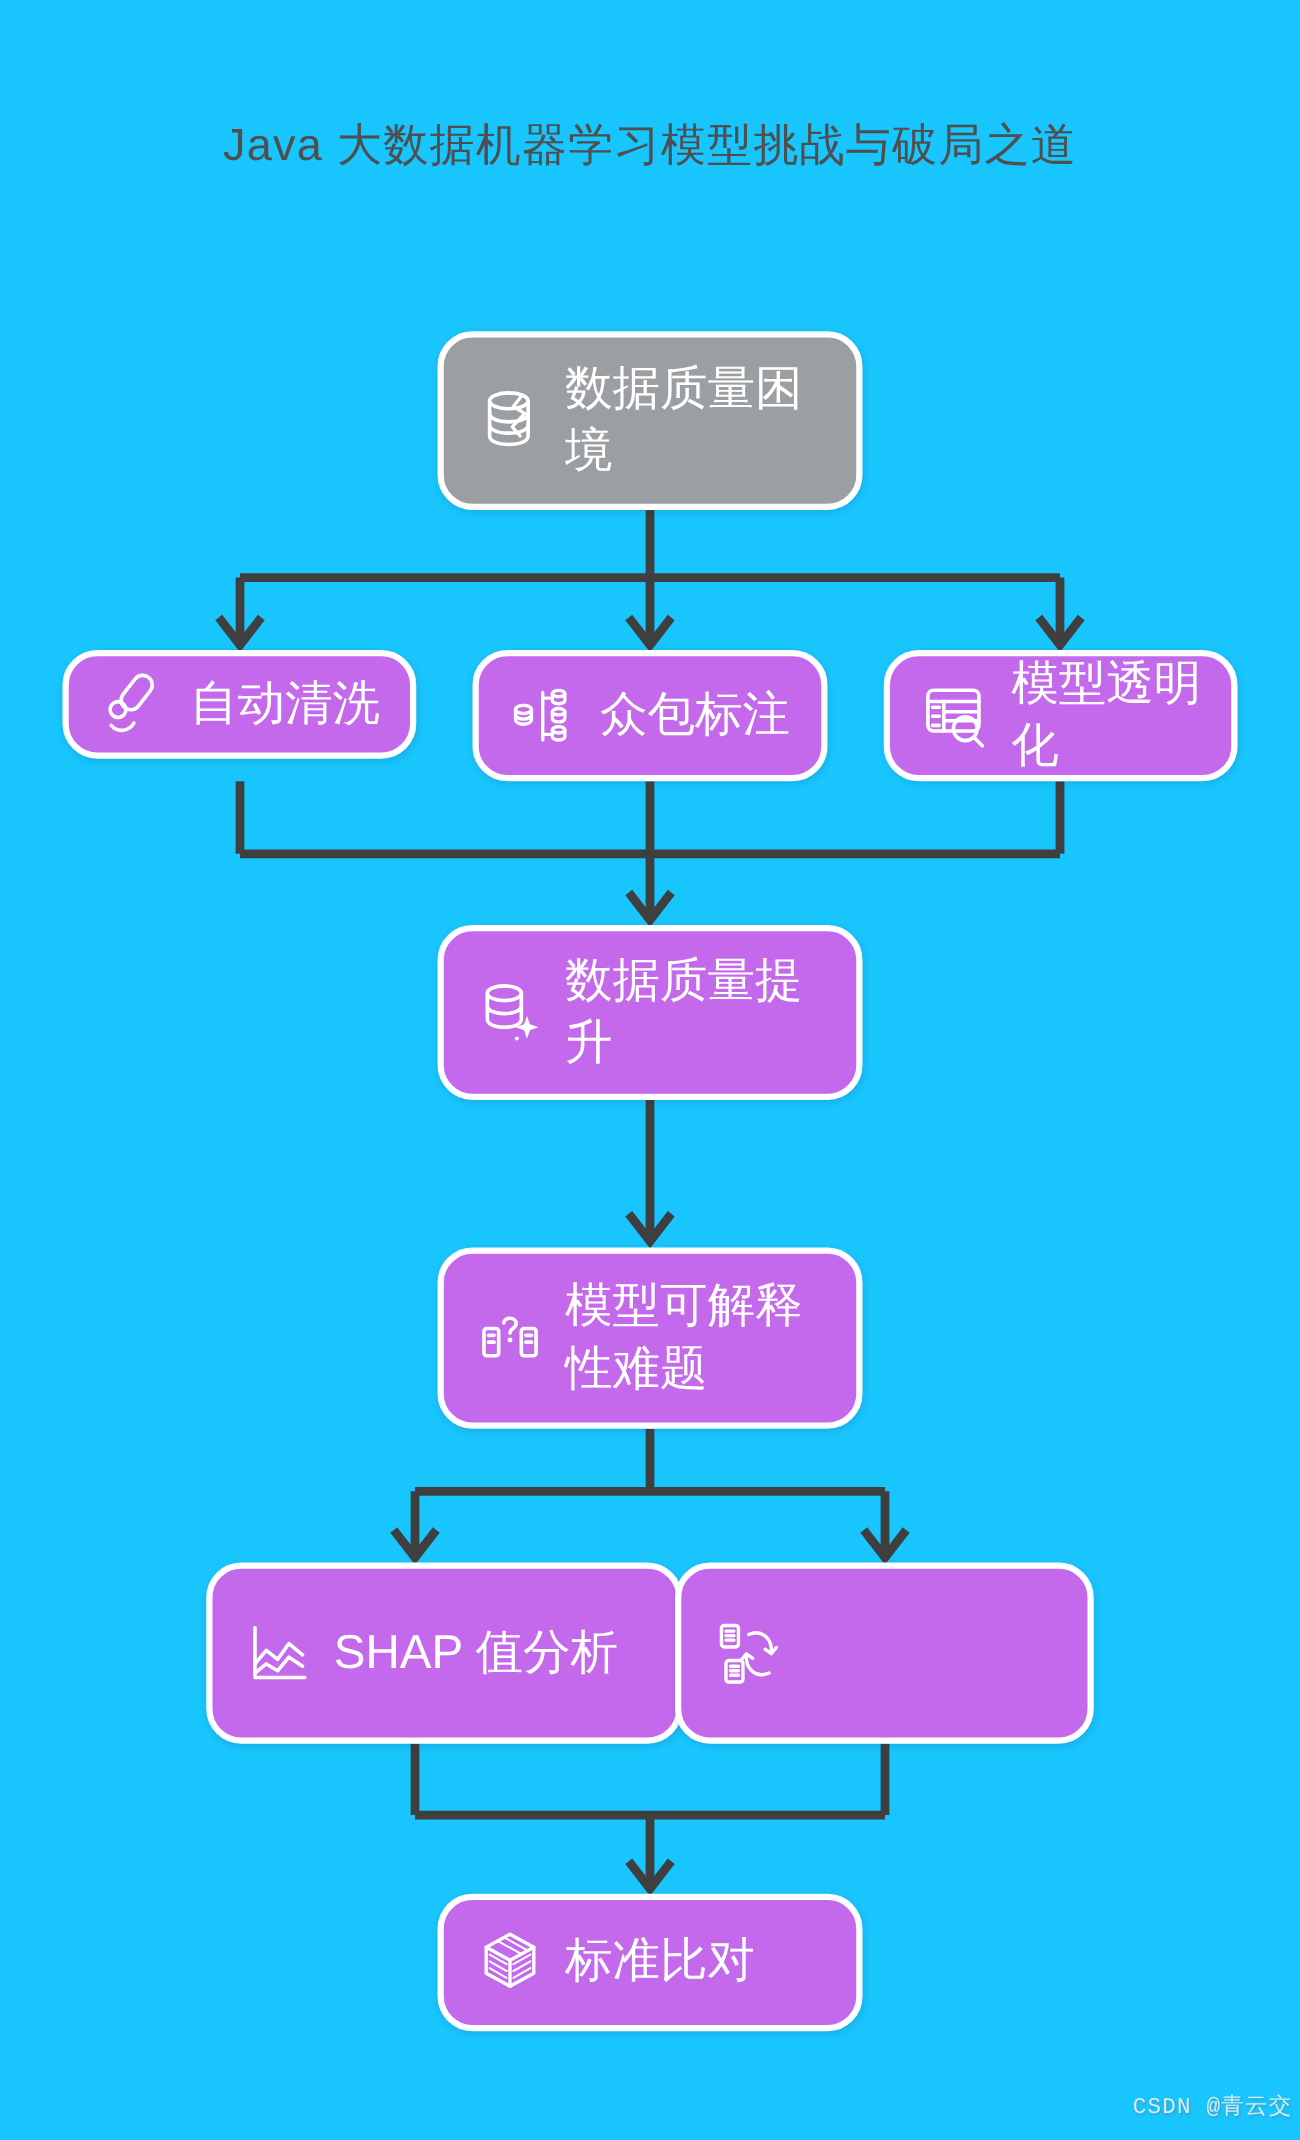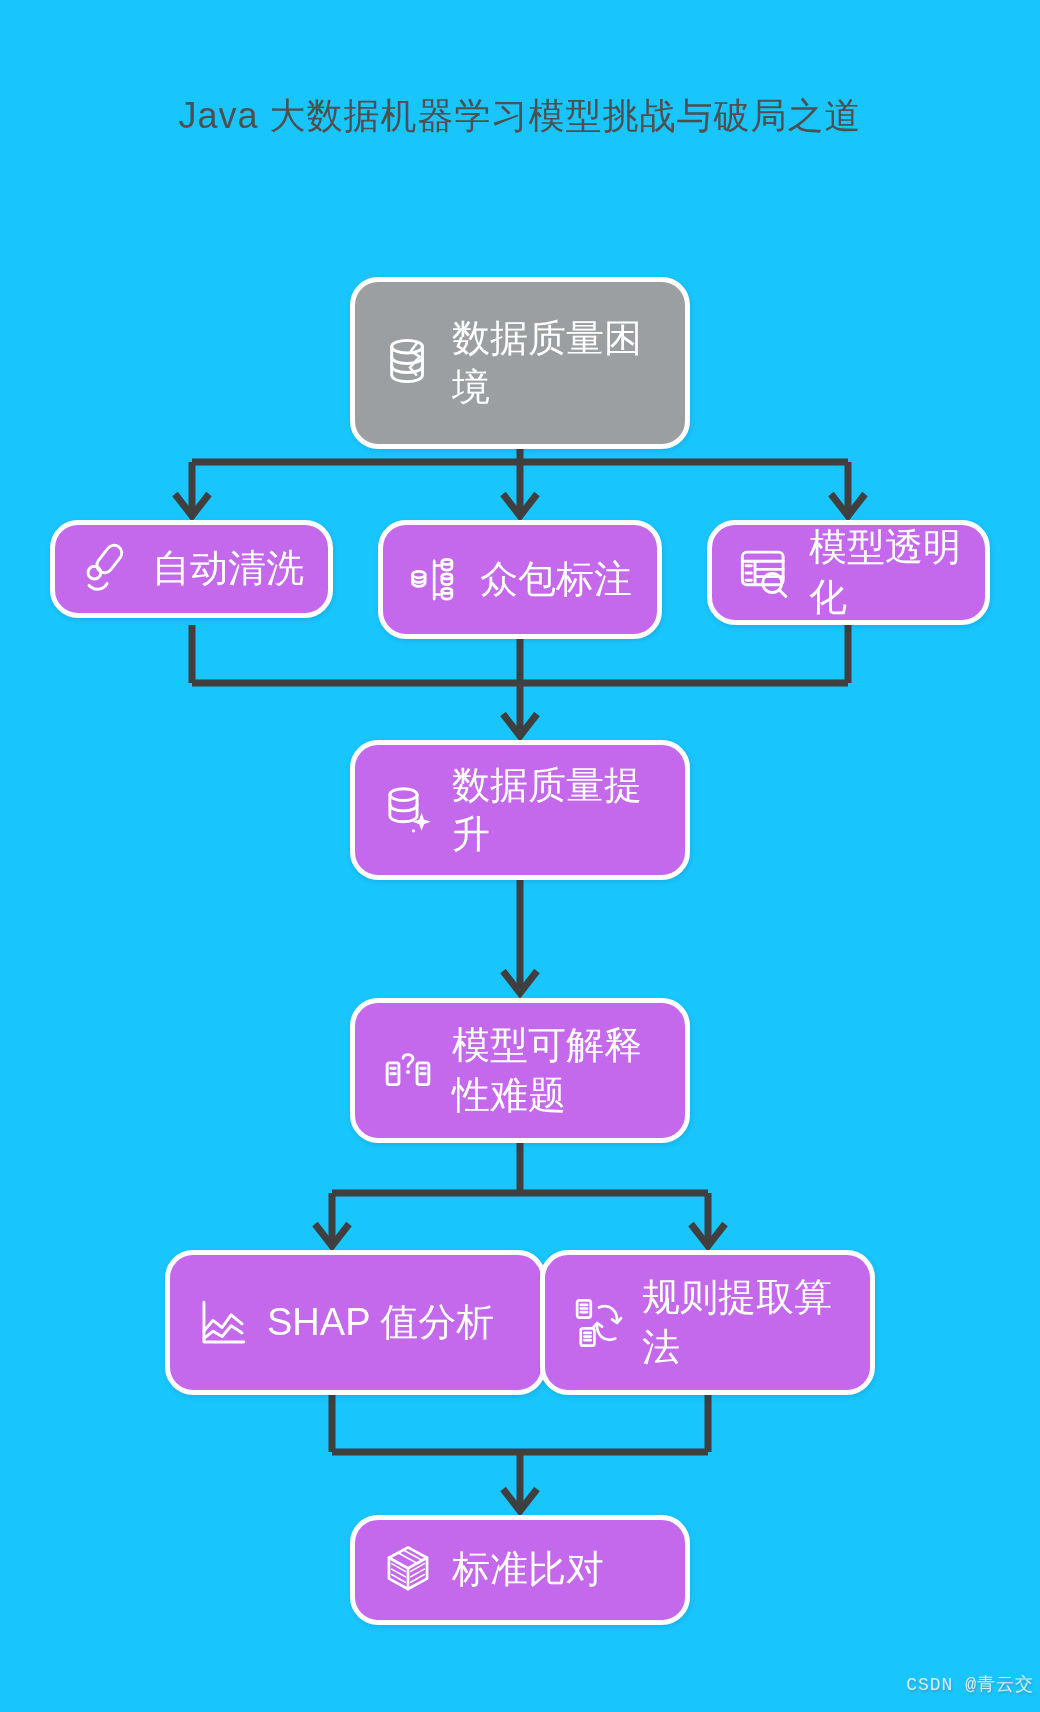--- a/index.html
+++ b/index.html
@@ -48,45 +48,45 @@
       <path d="M503 971 L520 993 L537 971"></path>
 
       <path d="M520 1143 V1193 M332 1193 H708 M332 1193 V1242 M708 1193 V1242"></path>
       <path d="M315 1224 L332 1246 L349 1224 M691 1224 L708 1246 L725 1224"></path>
 
       <path d="M332 1395 V1452 M708 1395 V1452 M332 1452 H708 M520 1452 V1507"></path>
       <path d="M503 1489 L520 1511 L537 1489"></path>
     </g>
   </svg>
 
-  <div class="node variant-gray" style="left:350px;top:277px;width:340px;height:172px">
+  <div class="node variant-gray" style="left:350px;top:265px;width:340px;height:143px">
     <span class="icon">
       <svg viewBox="0 0 64 64" fill="none" stroke="#fff" stroke-width="3.2" stroke-linecap="round" stroke-linejoin="round">
         <ellipse cx="31" cy="14" rx="17" ry="7"></ellipse>
         <path d="M14 14 V45 C14 49.5 21 52.5 31 52.5 C41 52.5 48 49.5 48 45 V14"></path>
         <path d="M14 25 C14 29.5 21 32.5 31 32.5 C41 32.5 48 29.5 48 25"></path>
         <path d="M14 35 C14 39.5 21 42.5 31 42.5 C41 42.5 48 39.5 48 35"></path>
         <path d="M42 10 L35 19 L45 25 L34 37 L41 45" stroke-width="2.8"></path>
       </svg>
     </span>
     <span class="label">数据质量困境</span>
   </div>
 
-  <div class="node variant-purple" style="left:50px;top:520px;width:283px;height:98px">
+  <div class="node variant-purple" style="left:50px;top:520px;width:283px;height:87px">
     <span class="icon">
       <svg viewBox="0 0 64 64" fill="none" stroke="#fff" stroke-width="3.2" stroke-linecap="round" stroke-linejoin="round">
         <rect x="25" y="4" width="17" height="34" rx="8.5" transform="rotate(38 33.5 21)"></rect>
         <circle cx="17" cy="36" r="7"></circle>
         <path d="M11 50 C17 57 27 55 31 48"></path>
       </svg>
     </span>
     <span class="label">自动清洗</span>
   </div>
 
-  <div class="node variant-purple" style="left:378px;top:520px;width:284px;height:119px">
+  <div class="node variant-purple" style="left:378px;top:520px;width:284px;height:105px">
     <span class="icon">
       <svg viewBox="0 0 64 64" fill="none" stroke="#fff" stroke-width="3" stroke-linecap="round" stroke-linejoin="round">
         <ellipse cx="13" cy="26" rx="7" ry="3.6"></ellipse>
         <path d="M6 26 V35 C6 37.2 9.1 39 13 39 C16.9 39 20 37.2 20 35 V26"></path>
         <path d="M6 30.5 C6 32.7 9.1 34.5 13 34.5 C16.9 34.5 20 32.7 20 30.5"></path>
         <path d="M30 11 V53 M30 16 H36 M30 48 H36"></path>
         <ellipse cx="44" cy="12" rx="5.5" ry="2.8"></ellipse>
         <path d="M38.5 12 V18 C38.5 19.7 41 21 44 21 C47 21 49.5 19.7 49.5 18 V12"></path>
         <ellipse cx="44" cy="28" rx="5.5" ry="2.8"></ellipse>
         <path d="M38.5 28 V34 C38.5 35.7 41 37 44 37 C47 37 49.5 35.7 49.5 34 V28"></path>
@@ -153,21 +153,20 @@
         <rect x="9" y="7" width="15" height="19" rx="2.5"></rect>
         <path d="M13 12 H20 M13 16 H20 M13 20 H20"></path>
         <rect x="13" y="38" width="15" height="19" rx="2.5"></rect>
         <path d="M17 43 H24 M17 47 H24 M17 51 H24"></path>
         <path d="M33 15 C45 10 54 19 53 31"></path>
         <path d="M57.5 26.5 L53 32 L47.5 28"></path>
         <path d="M51 49 C39 54 30 45 31 33"></path>
         <path d="M26.5 37.5 L31 32 L36.5 36"></path>
       </svg>
     </span>
-    <span class="label">规则提取算法</span>
   </div>
 
   <div class="node variant-purple" style="left:350px;top:1515px;width:340px;height:110px">
     <span class="icon">
       <svg viewBox="0 0 64 64" fill="none" stroke="#fff" stroke-width="3" stroke-linecap="round" stroke-linejoin="round">
         <path d="M32 7 L53 18.5 V41.5 L32 53 L11 41.5 V18.5 Z"></path>
         <path d="M11 18.5 L32 30 L53 18.5 M32 30 V53"></path>
         <g stroke-width="1.8">
           <path d="M14 25 L29 33.5 M14 31 L29 39.5 M14 37 L29 45.5"></path>
           <path d="M50 25 L35 33.5 M50 31 L35 39.5 M50 37 L35 45.5"></path>

